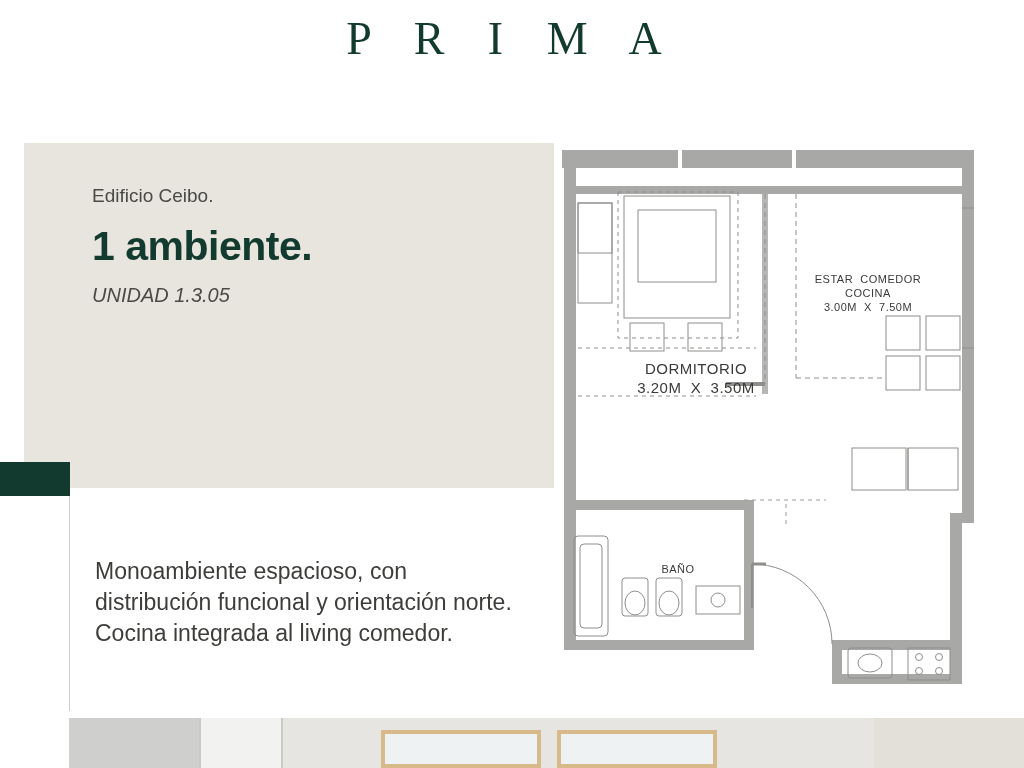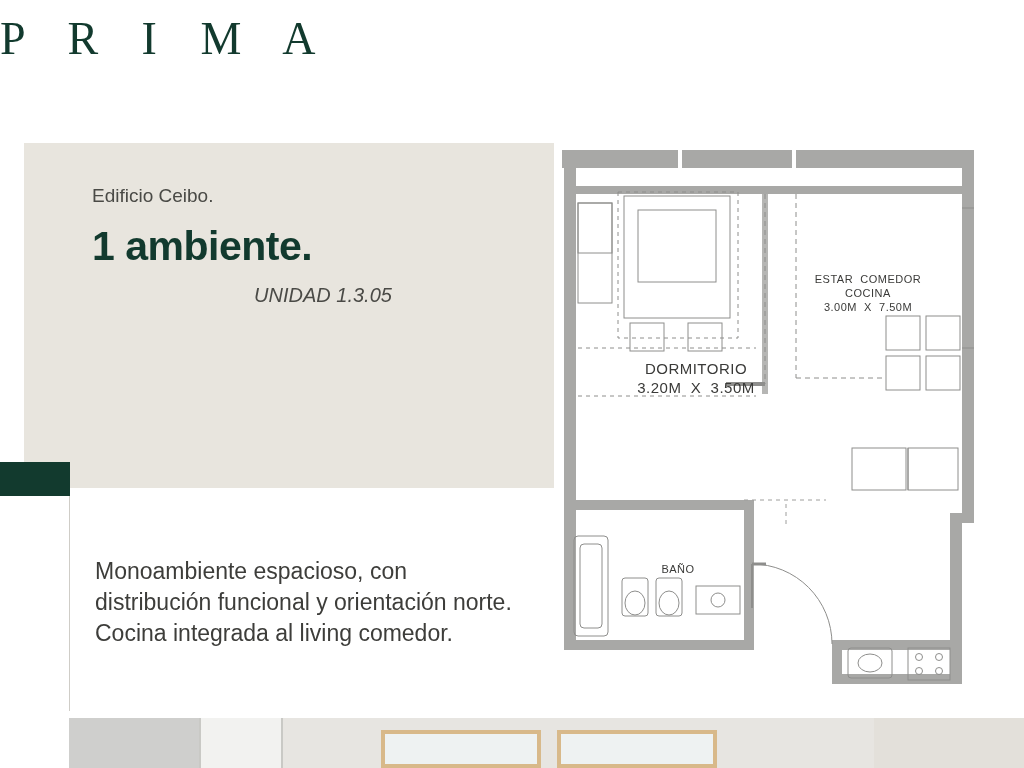--- a/index.html
+++ b/index.html
@@ -15,20 +15,21 @@
     font-family: "Liberation Sans", sans-serif;
     color: #2b2b2b;
   }
 
   
   .brand {
     position: absolute;
     top: 12px;
     left: 0;
     width: 1024px;
+    text-align: center;
     font-size: 46px;
     letter-spacing: 16px;
     color: #123a2e;
     font-family: "Liberation Serif", serif;
     font-weight: 400;
   }
 
   
   .info-panel {
     position: absolute;
@@ -53,21 +54,20 @@
     font-weight: bold;
     color: #123a2e;
     margin: 0 0 14px 0;
     letter-spacing: -0.5px;
   }
   .unit {
     font-size: 20px;
     font-style: italic;
     color: #4a4a46;
     margin: 0 0 14px 0;
-    text-align: center;
   }
   .area-line {
     font-size: 24px;
     color: #3d3d3a;
     margin: 0 0 8px 0;
     font-weight: 400;
   }
   .area-line .label-strong {
     font-weight: bold;
     color: #2f2f2c;

